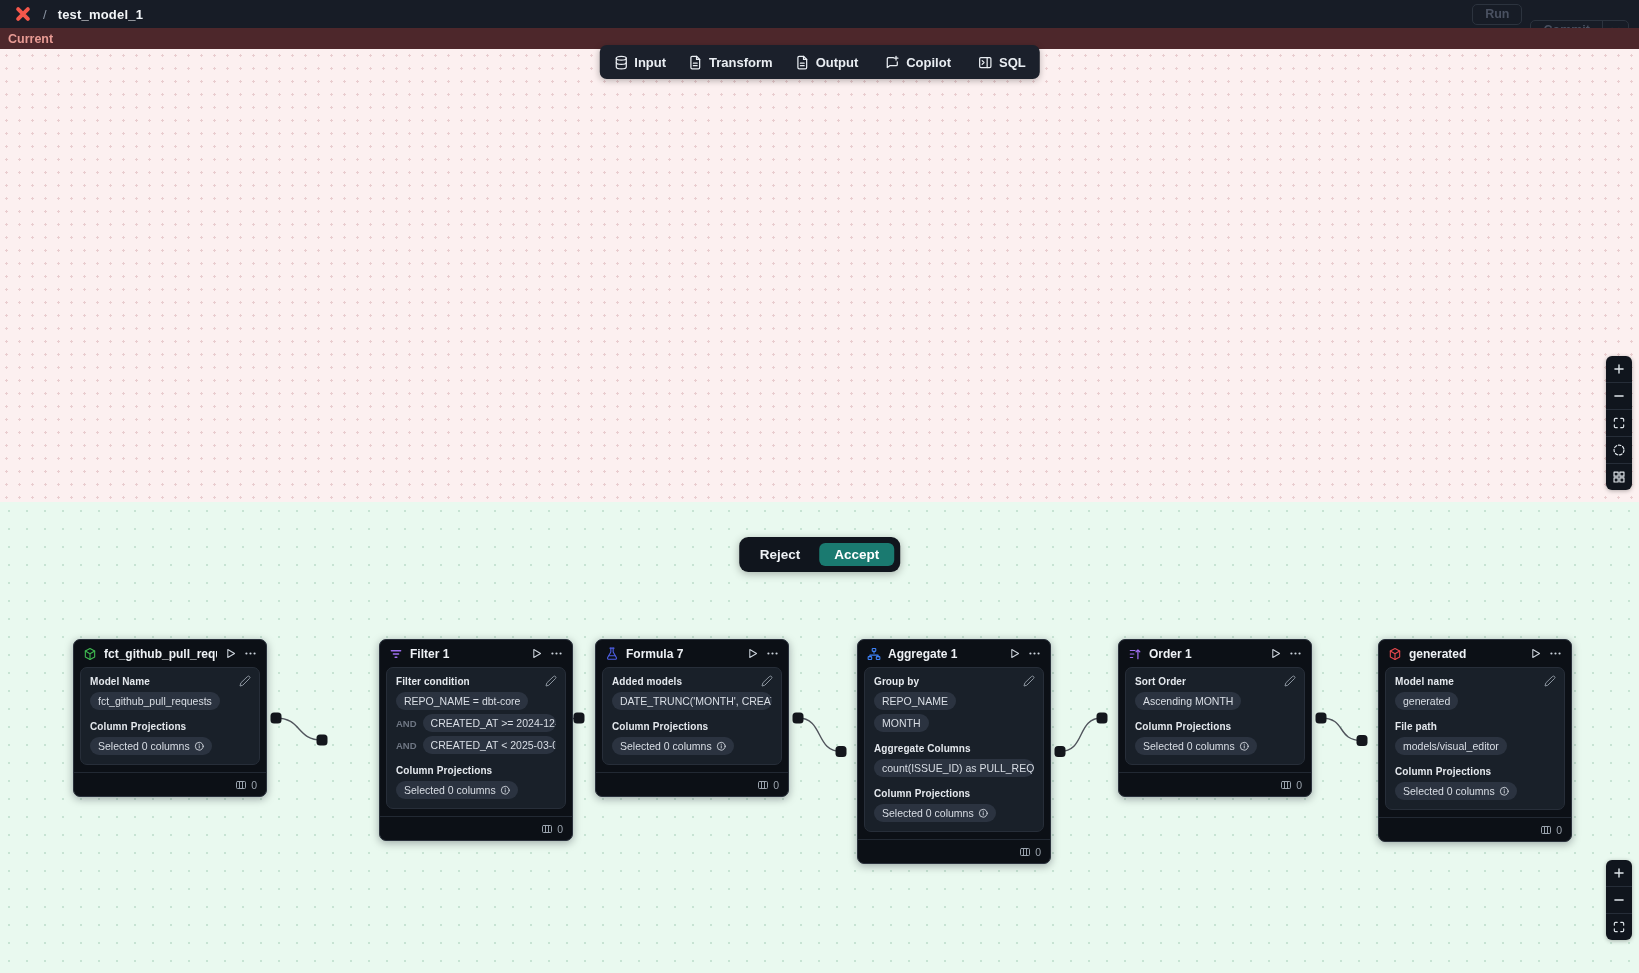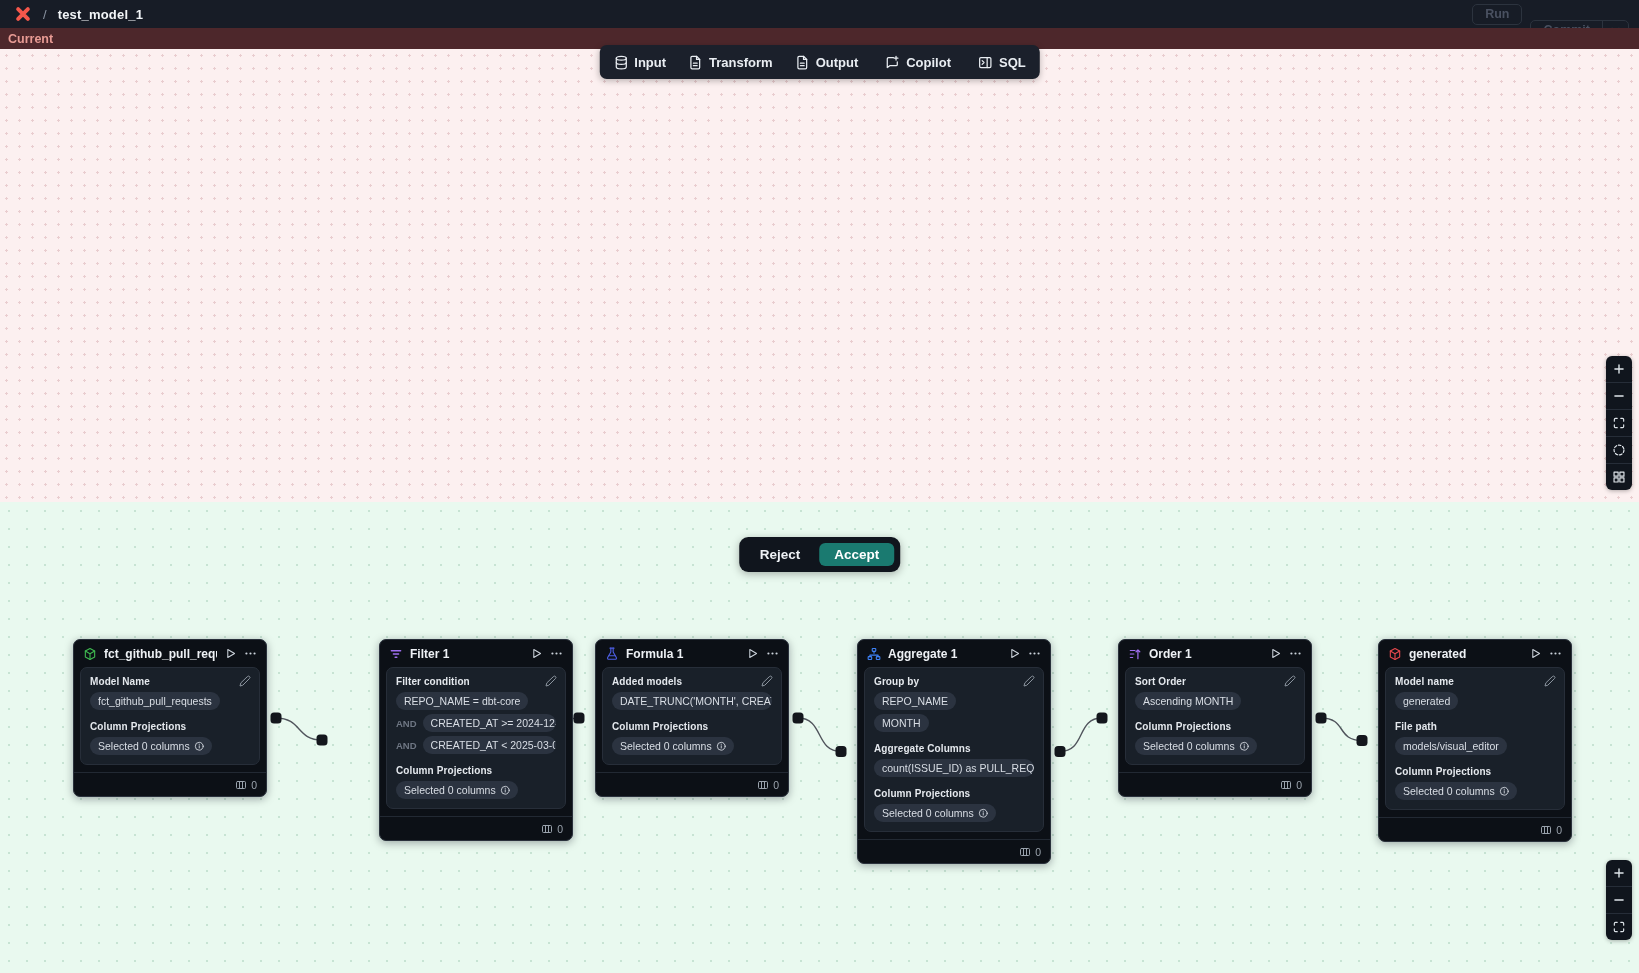--- a/index.html
+++ b/index.html
@@ -305,21 +305,21 @@
           </div>
         </div>
         <div class="node" style="left: 595px; top: 137px;">
           <div class="node-head">
             <span class="icon node-ic" style="color:#4e5fe4">
               <svg viewBox="0 0 24 24" fill="none" stroke="currentColor" stroke-width="1.9" stroke-linecap="round" stroke-linejoin="round">
                 <path d="M10 2v6.5L4.6 18a2 2 0 0 0 1.8 3h11.2a2 2 0 0 0 1.8-3L14 8.5V2"></path>
                 <path d="M8.5 2h7M7 15h10"></path>
               </svg>
             </span>
-            <span class="node-title">Formula 1</span>
+            <span class="node-title">Formula 7</span>
             <button class="ghost-ic">
               <span class="icon">
                 <svg viewBox="0 0 24 24" fill="none" stroke="currentColor" stroke-width="1.9" stroke-linecap="round" stroke-linejoin="round">
                   <path d="M7 4.5l12.5 7.5L7 19.5z"></path>
                 </svg>
               </span>
             </button>
             <button class="ghost-ic">
               <span class="icon">
                 <svg viewBox="0 0 24 24" fill="currentColor">

